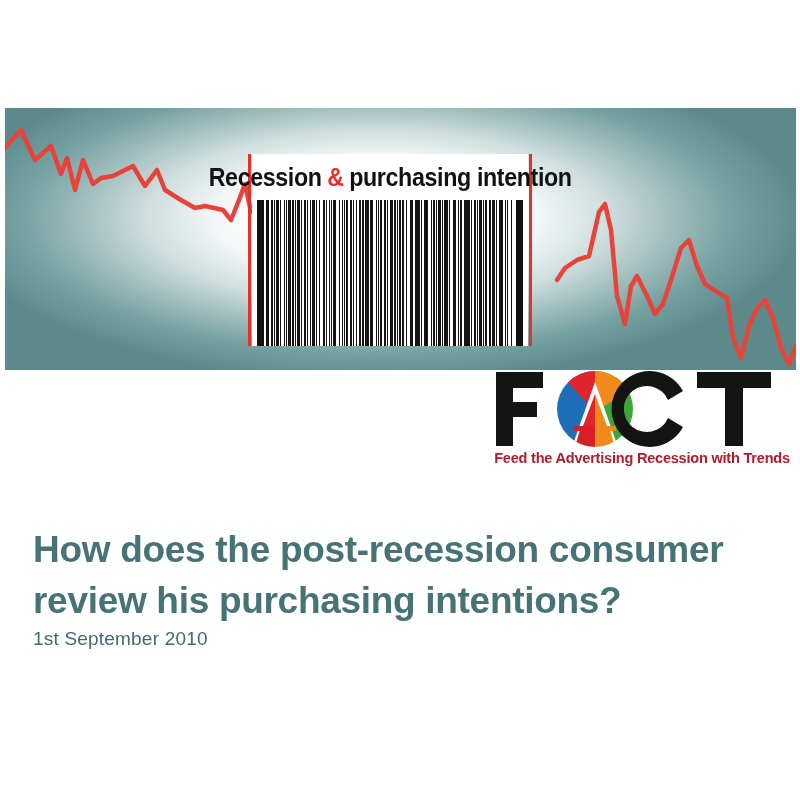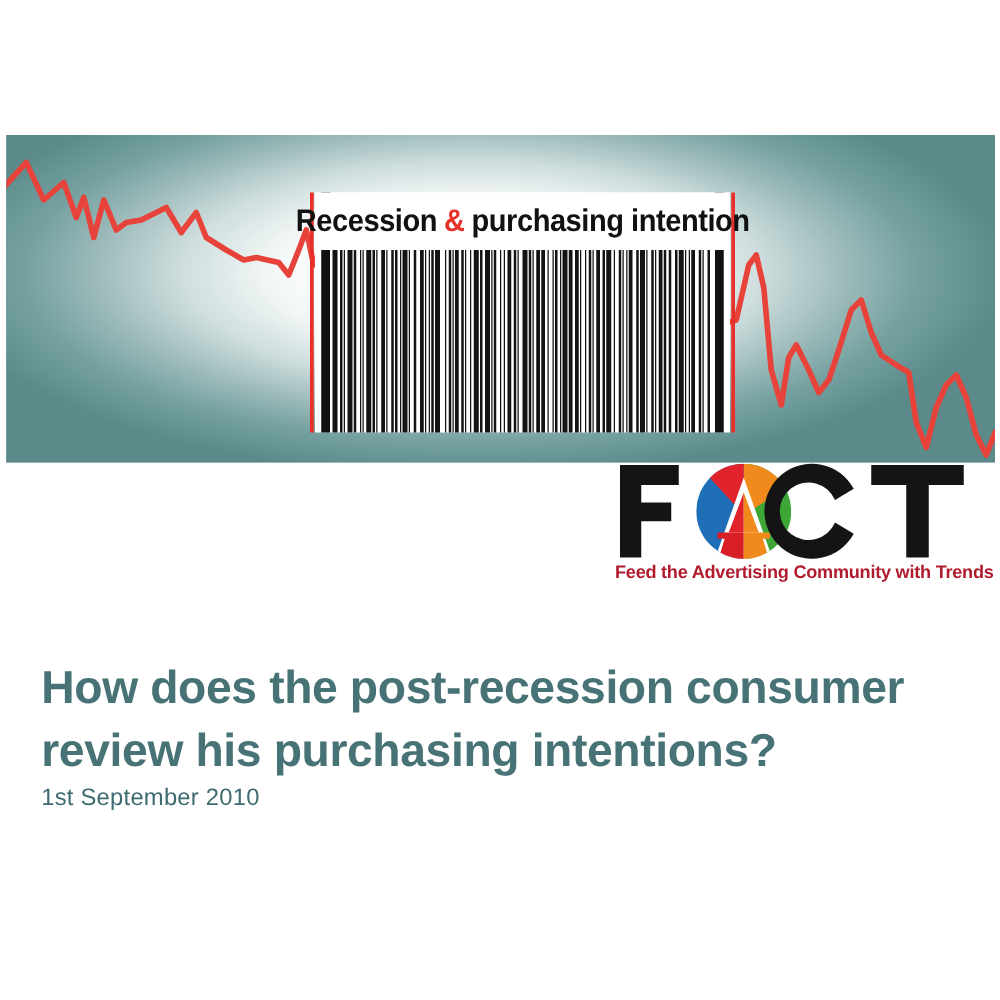--- a/index.html
+++ b/index.html
@@ -38,21 +38,21 @@
     inset: 0;
     width: 100%;
     height: 100%;
   }
 
   
   .barcode {
     position: absolute;
     left: 243px;
     top: 46px;
-    width: 340px;
+    width: 284px;
     height: 192px;
   }
   .bc-guard {
     position: absolute;
     top: 0;
     width: 3px;
     height: 100%;
     background: #e8302a;
   }
   .bc-guard.left  { left: 0px; }
@@ -316,17 +316,17 @@
                L176 50
                A23 23 0 1 1 176 32
                Z"></path>
     </g>
 
     <g fill="#141414">
       <rect x="205" y="4" width="74" height="16"></rect>
       <rect x="233" y="4" width="18" height="74"></rect>
     </g>
   </svg>
-  <div class="logo-tagline">Feed the Advertising Community with Trends</div>
+  <div class="logo-tagline">Feed the Advertising Recession with Trends</div>
 </div>
 
 <div class="title">How does the post-recession consumer review his purchasing intentions?</div>
 <div class="subtitle">1st September 2010</div>
 
 </body></html>

